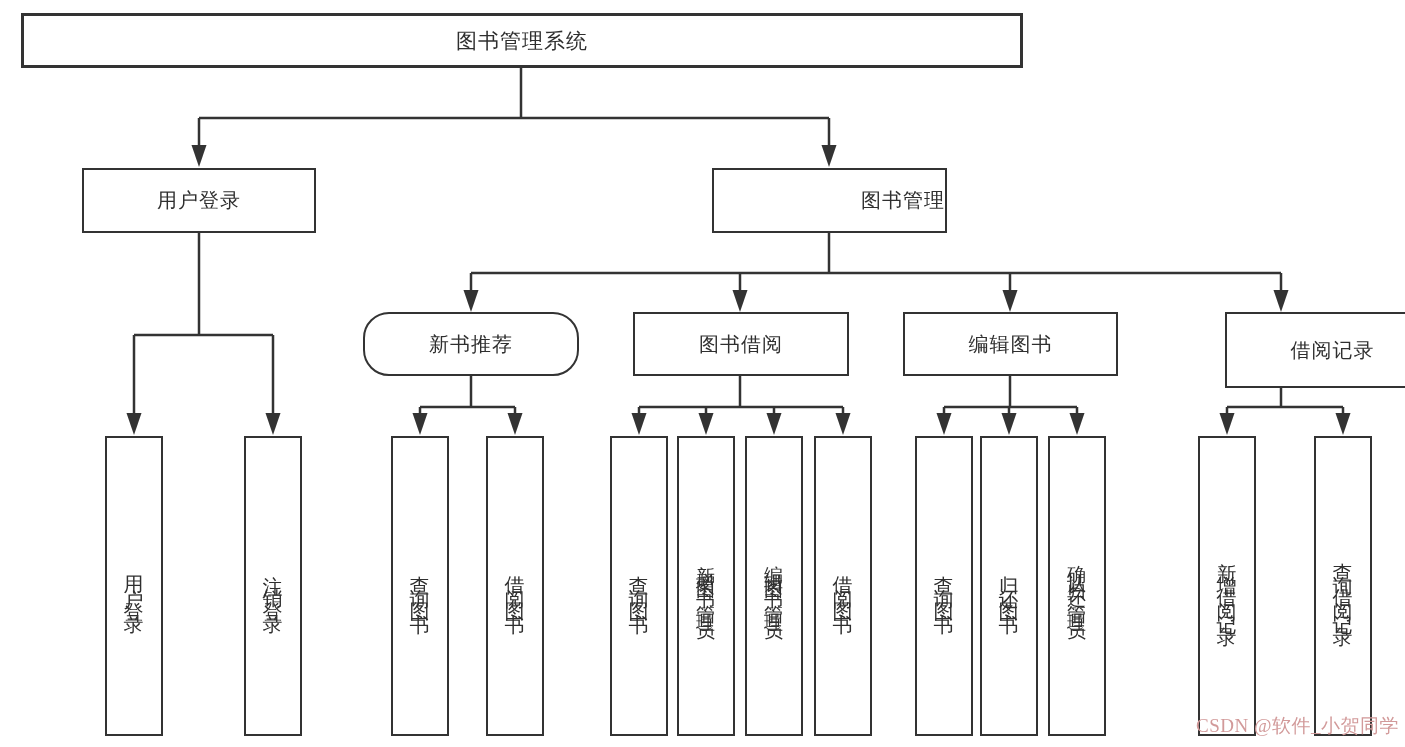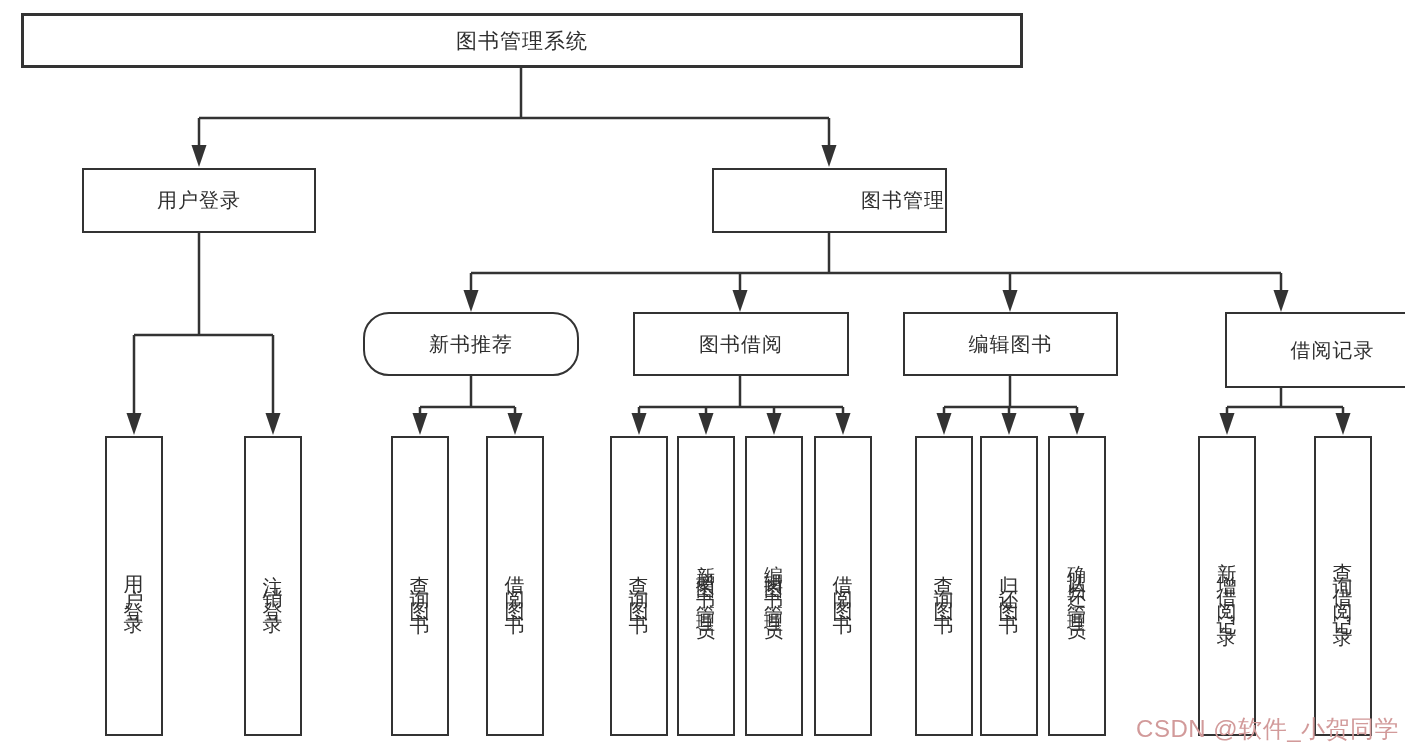--- a/index.html
+++ b/index.html
@@ -46,25 +46,26 @@
     white-space: nowrap;
   }
   .vtext.tight {
     font-size: 19px;
     letter-spacing: 8px;
   }
   #watermark {
     position: absolute;
     top: 713px;
     right: 6px;
-    font-size: 24px;
+    font-size: 19px;
     letter-spacing: 0.5px;
     color: #d29a9a;
     z-index: 5;
     pointer-events: none;
+    font-family: Liberation Serif, serif;
   }
   svg line, svg path { stroke: #333333; stroke-width: 2.5; fill: none; }
   svg polygon { fill: #333333; stroke: none; }
 </style>
 </head>
 <body>
 
 <div id="stage">
 
   <svg id="wires" viewBox="0 0 1405 747" xmlns="http://www.w3.org/2000/svg">

